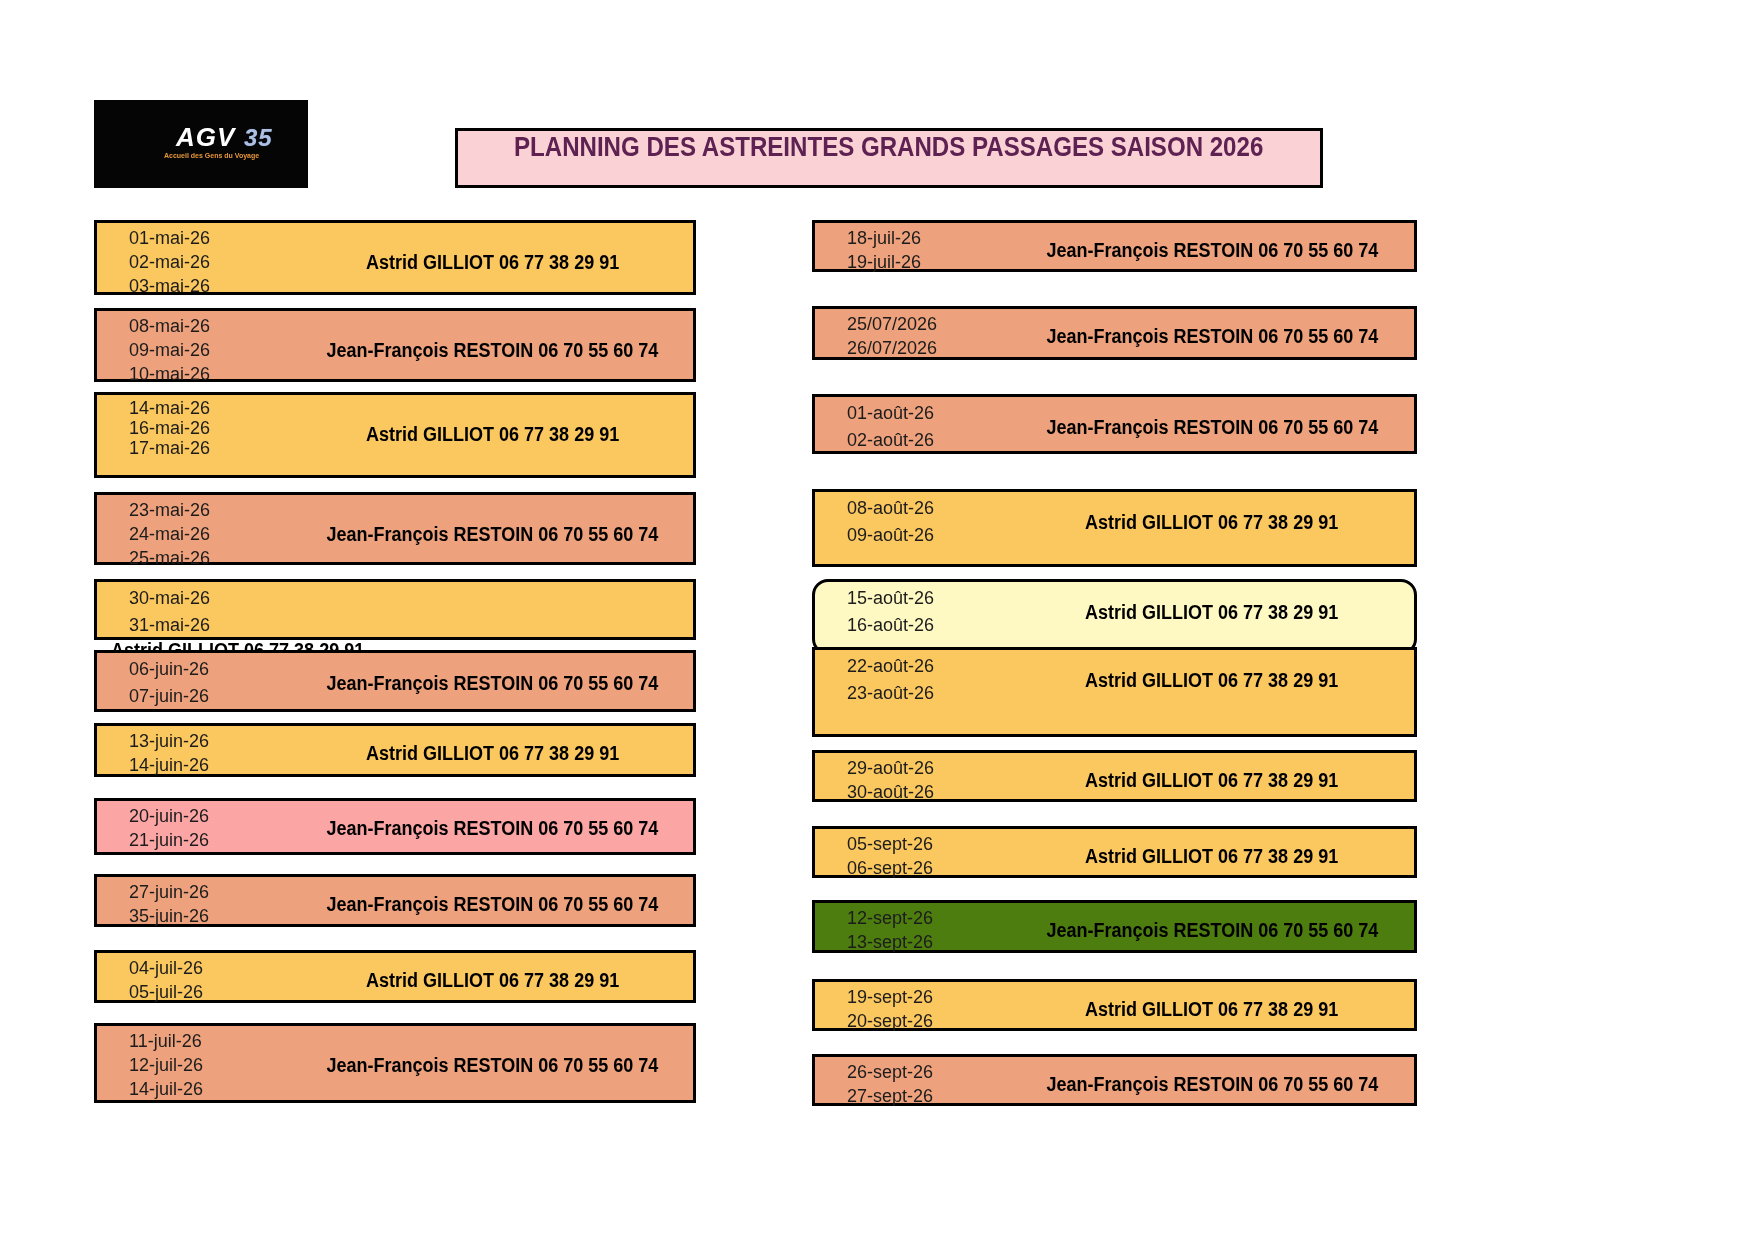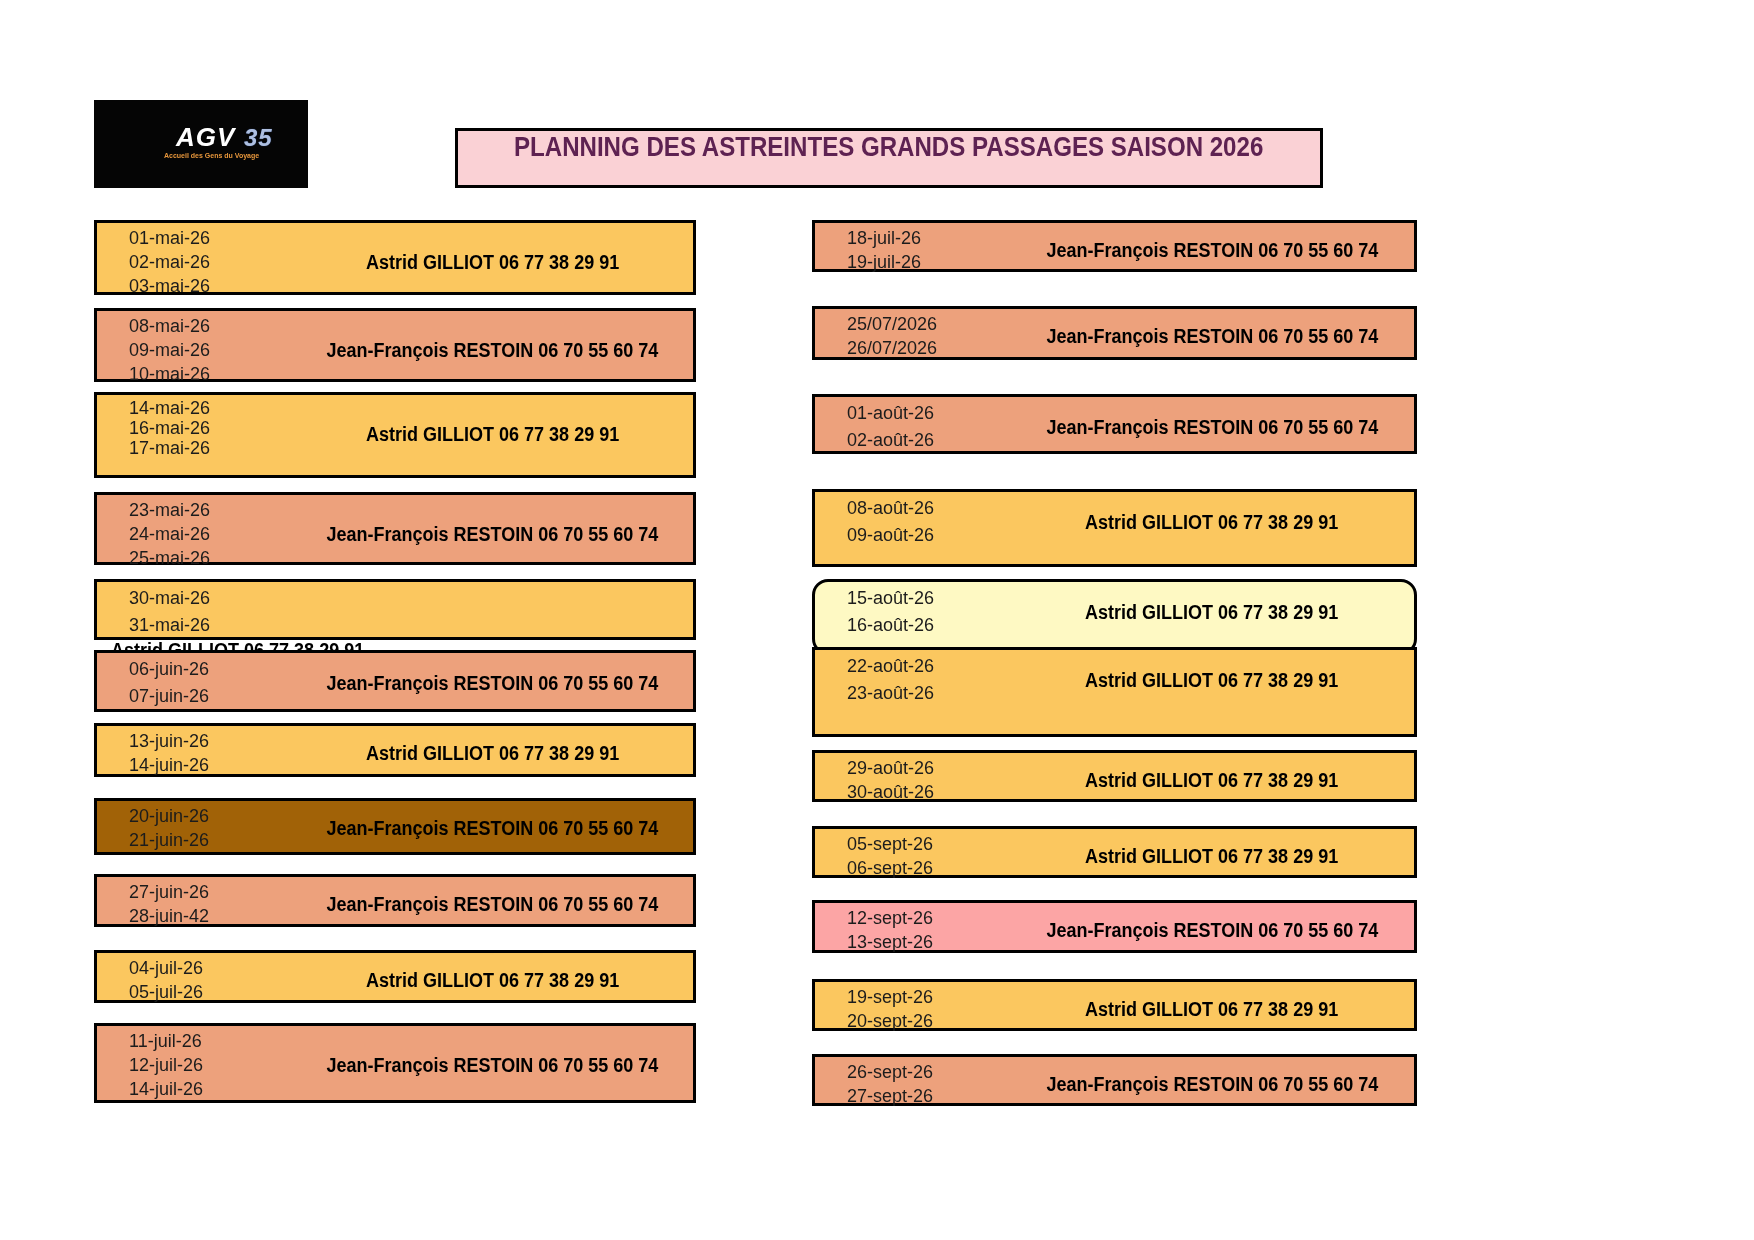--- a/index.html
+++ b/index.html
@@ -136,30 +136,30 @@
       <span class="name-text">Jean-François RESTOIN 06 70 55 60 74</span>
     </div>
 </div>
 <div class="block col-left" data-lines="2" style="top: 723px; height: 54px; background-color: rgb(251, 199, 95);">
   <div class="dates">13-juin-26
 14-juin-26</div>
   <div class="name">
       <span class="name-text">Astrid GILLIOT 06 77 38 29 91</span>
     </div>
 </div>
-<div class="block col-left" data-lines="2" style="top: 798px; height: 57px; background-color: #a16207;">
+<div class="block col-left" data-lines="2" style="top: 798px; height: 57px; background-color: #fca5a5;">
   <div class="dates">20-juin-26
 21-juin-26</div>
   <div class="name">
       <span class="name-text">Jean-François RESTOIN 06 70 55 60 74</span>
     </div>
 </div>
 <div class="block col-left" data-lines="2" style="top: 874px; height: 53px; background-color: rgb(237, 161, 124);">
   <div class="dates">27-juin-26
-28-juin-42</div>
+35-juin-26</div>
   <div class="name">
       <span class="name-text">Jean-François RESTOIN 06 70 55 60 74</span>
     </div>
 </div>
 <div class="block col-left" data-lines="2" style="top: 950px; height: 53px; background-color: rgb(251, 199, 95);">
   <div class="dates">04-juil-26
 05-juil-26</div>
   <div class="name">
       <span class="name-text">Astrid GILLIOT 06 77 38 29 91</span>
     </div>
@@ -222,21 +222,21 @@
       <span class="name-text">Astrid GILLIOT 06 77 38 29 91</span>
     </div>
 </div>
 <div class="block col-right" data-lines="2" style="top: 826px; height: 52px; background-color: rgb(251, 199, 95);">
   <div class="dates">05-sept-26
 06-sept-26</div>
   <div class="name">
       <span class="name-text">Astrid GILLIOT 06 77 38 29 91</span>
     </div>
 </div>
-<div class="block col-right" data-lines="2" style="top: 900px; height: 53px; background-color: #fca5a5;">
+<div class="block col-right" data-lines="2" style="top: 900px; height: 53px; background-color: #4d7c0f;">
   <div class="dates">12-sept-26
 13-sept-26</div>
   <div class="name">
       <span class="name-text">Jean-François RESTOIN 06 70 55 60 74</span>
     </div>
 </div>
 <div class="block col-right" data-lines="2" style="top: 979px; height: 52px; background-color: rgb(251, 199, 95);">
   <div class="dates">19-sept-26
 20-sept-26</div>
   <div class="name">

